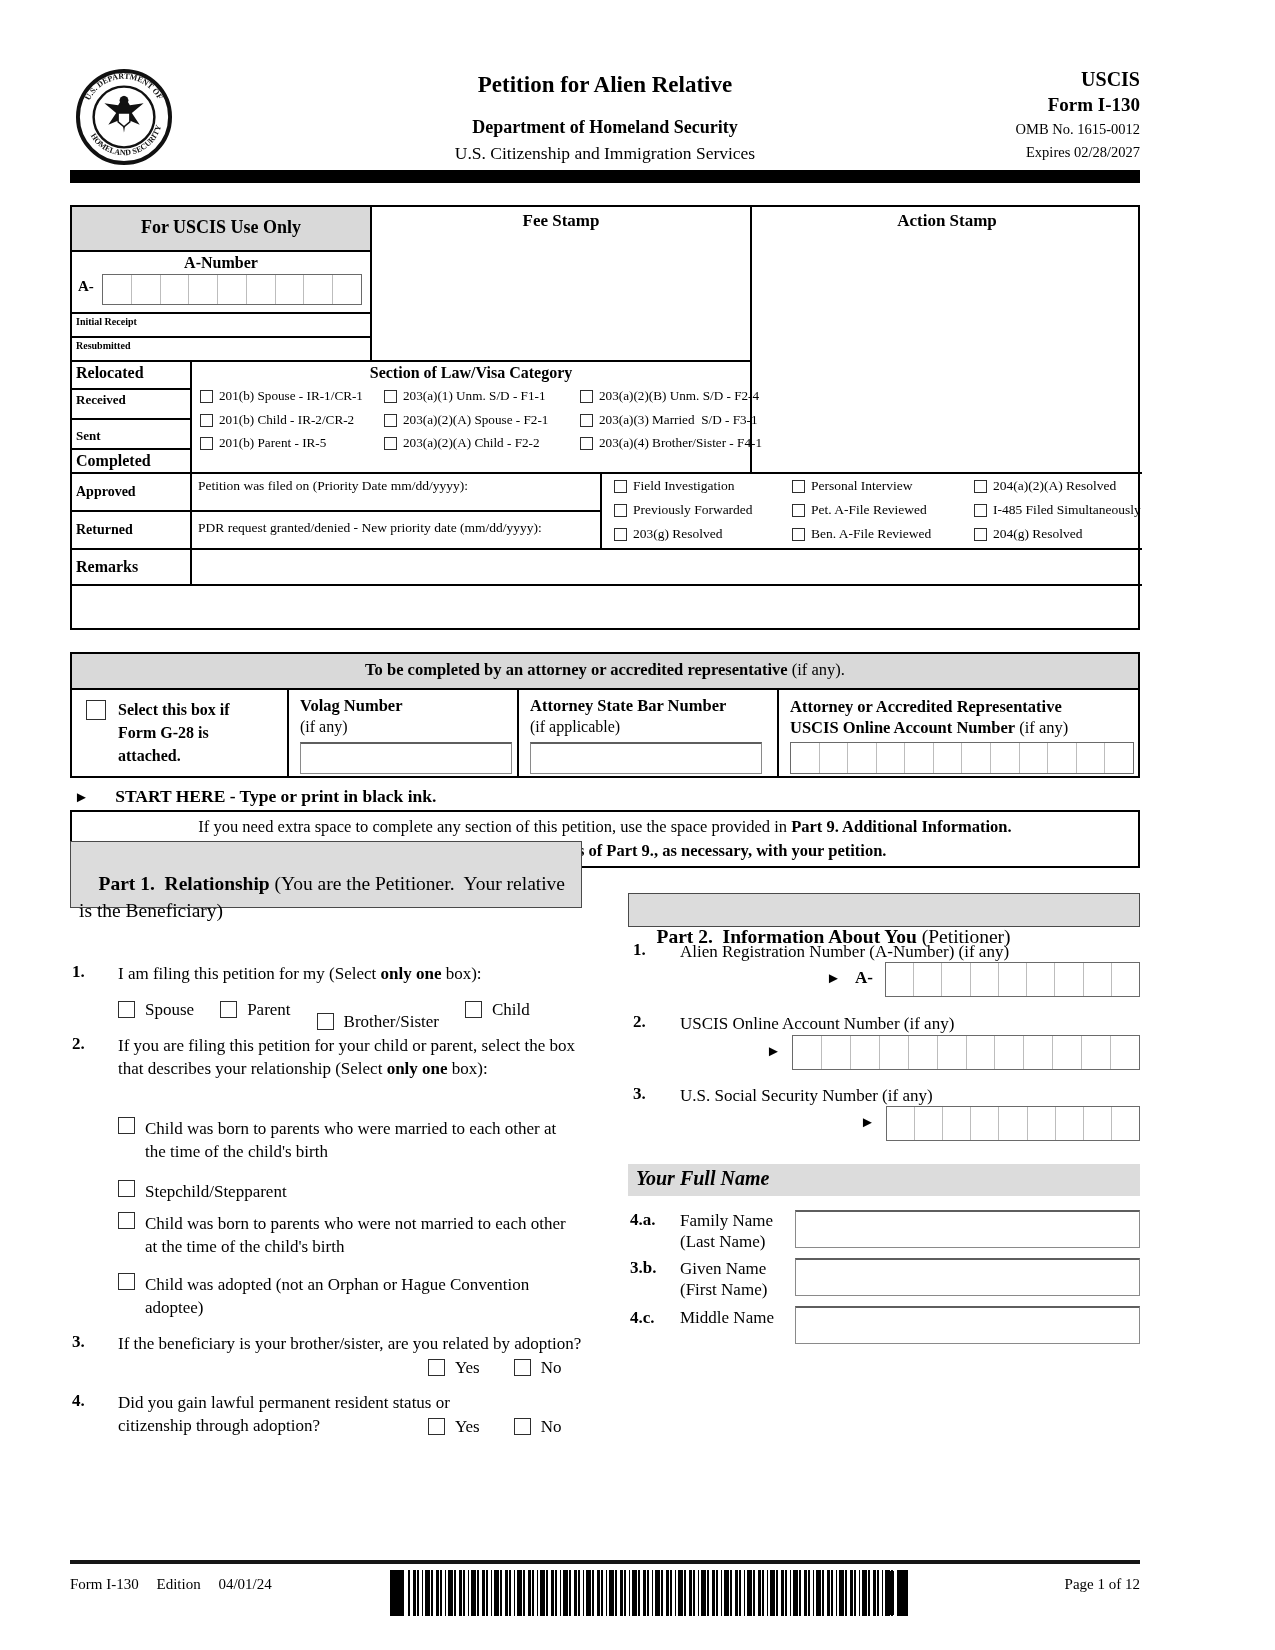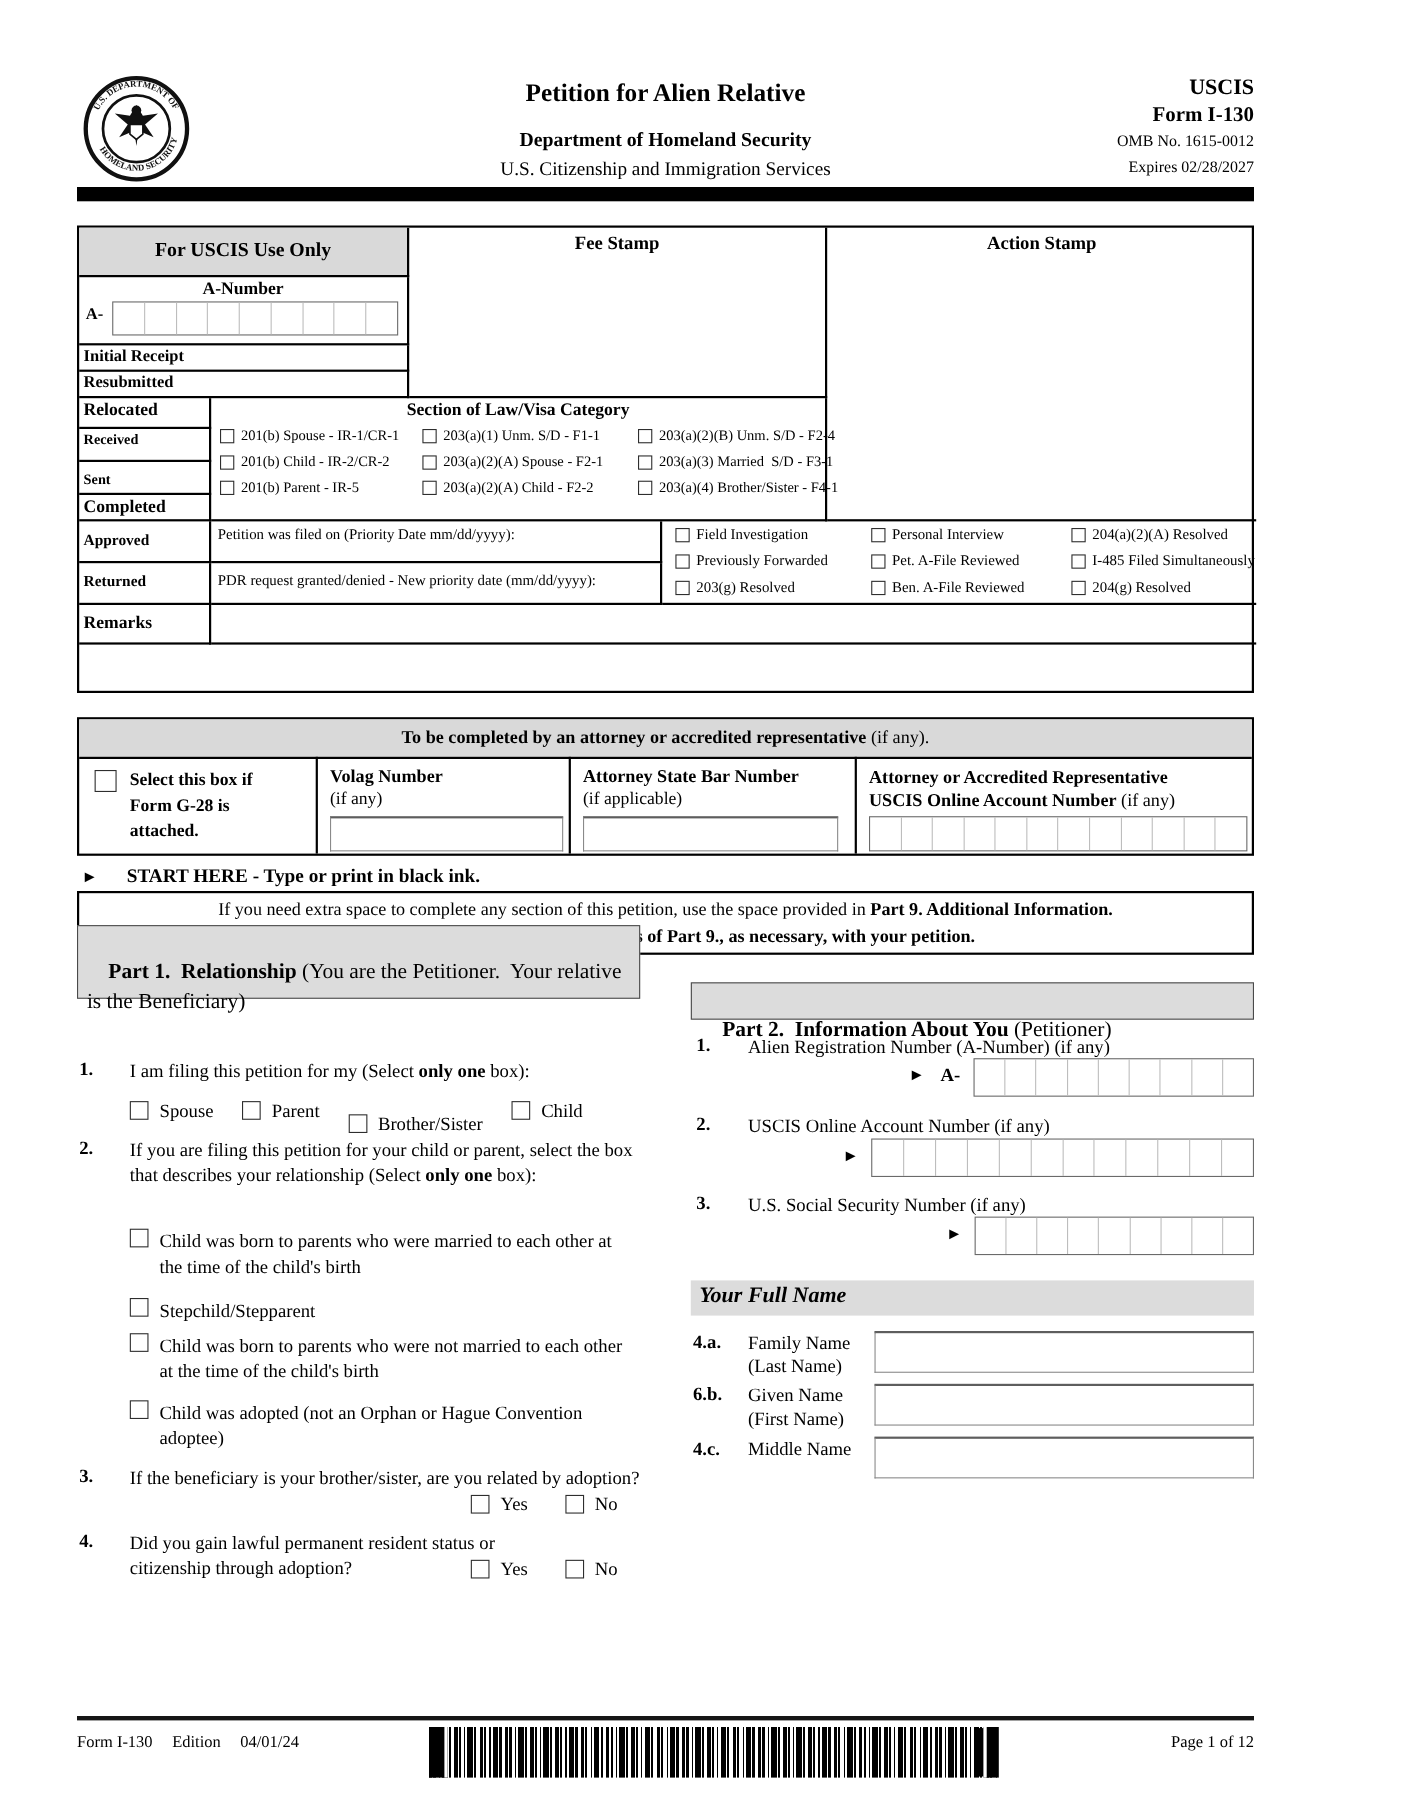--- a/index.html
+++ b/index.html
@@ -9,21 +9,21 @@
   .b{font-weight:bold;}
   .i{font-style:italic;}
   .ctr{text-align:center;}
   .pre{white-space:pre-wrap;}
   
   .use-table{position:absolute;left:70px;top:205px;width:1070px;height:425px;border:2px solid #000;box-sizing:border-box;}
   .cell{position:absolute;box-sizing:border-box;border-right:2px solid #000;border-bottom:2px solid #000;}
   .nbr{border-right:none;}
   .nbb{border-bottom:none;}
   .shade{background:#d9d9d9;}
-  .lblcell{font-weight:bold;font-size:15px;padding:2px 4px;}
+  .lblcell{font-weight:bold;font-size:10px;padding:2px 4px;}
   .smalltxt{font-size:13.5px;}
   
   .cb{display:inline-block;width:15px;height:15px;border:1.6px solid #2e2e2e;background:#fff;vertical-align:-2px;box-sizing:border-box;flex:none;}
   .cb-sm{width:13px;height:13px;}
   .cb-lg{width:17px;height:17px;}
   .cb-xl{width:20px;height:20px;}
   
   .comb{display:flex;border:1.6px solid #6a6a6a;background:#fff;box-sizing:border-box;}
   .comb .comb-cell{flex:1;border-right:1px solid #bdbdbd;}
   .comb .comb-cell:last-child{border-right:none;}
@@ -394,21 +394,21 @@
 
   <div class="abs b i" style="left:628px;top:1164px;width:512px;height:32px;background:#dcdcdc;font-size:20px;padding:3px 0 0 8px;box-sizing:border-box;">Your Full Name</div>
 
   <div class="abs b" style="left:630px;top:1210px;font-size:17px;">4.a.</div>
   <div class="abs" style="left:680px;top:1210px;font-size:17px;line-height:1.25;">
     <span>Family Name</span><br>
     <span>(Last Name)</span>
   </div>
   <div class="inputbox" style="left:795px;top:1210px;width:345px;height:38px;"></div>
 
-  <div class="abs b" style="left:630px;top:1258px;font-size:17px;">6.b.</div>
+  <div class="abs b" style="left:630px;top:1258px;font-size:17px;">3.b.</div>
   <div class="abs" style="left:680px;top:1258px;font-size:17px;line-height:1.25;">
     <span>Given Name</span><br>
     <span>(First Name)</span>
   </div>
   <div class="inputbox" style="left:795px;top:1258px;width:345px;height:38px;"></div>
 
   <div class="abs b" style="left:630px;top:1308px;font-size:17px;">4.c.</div>
   <div class="abs" style="left:680px;top:1308px;font-size:17px;">Middle Name</div>
   <div class="inputbox" style="left:795px;top:1306px;width:345px;height:38px;"></div>
 

